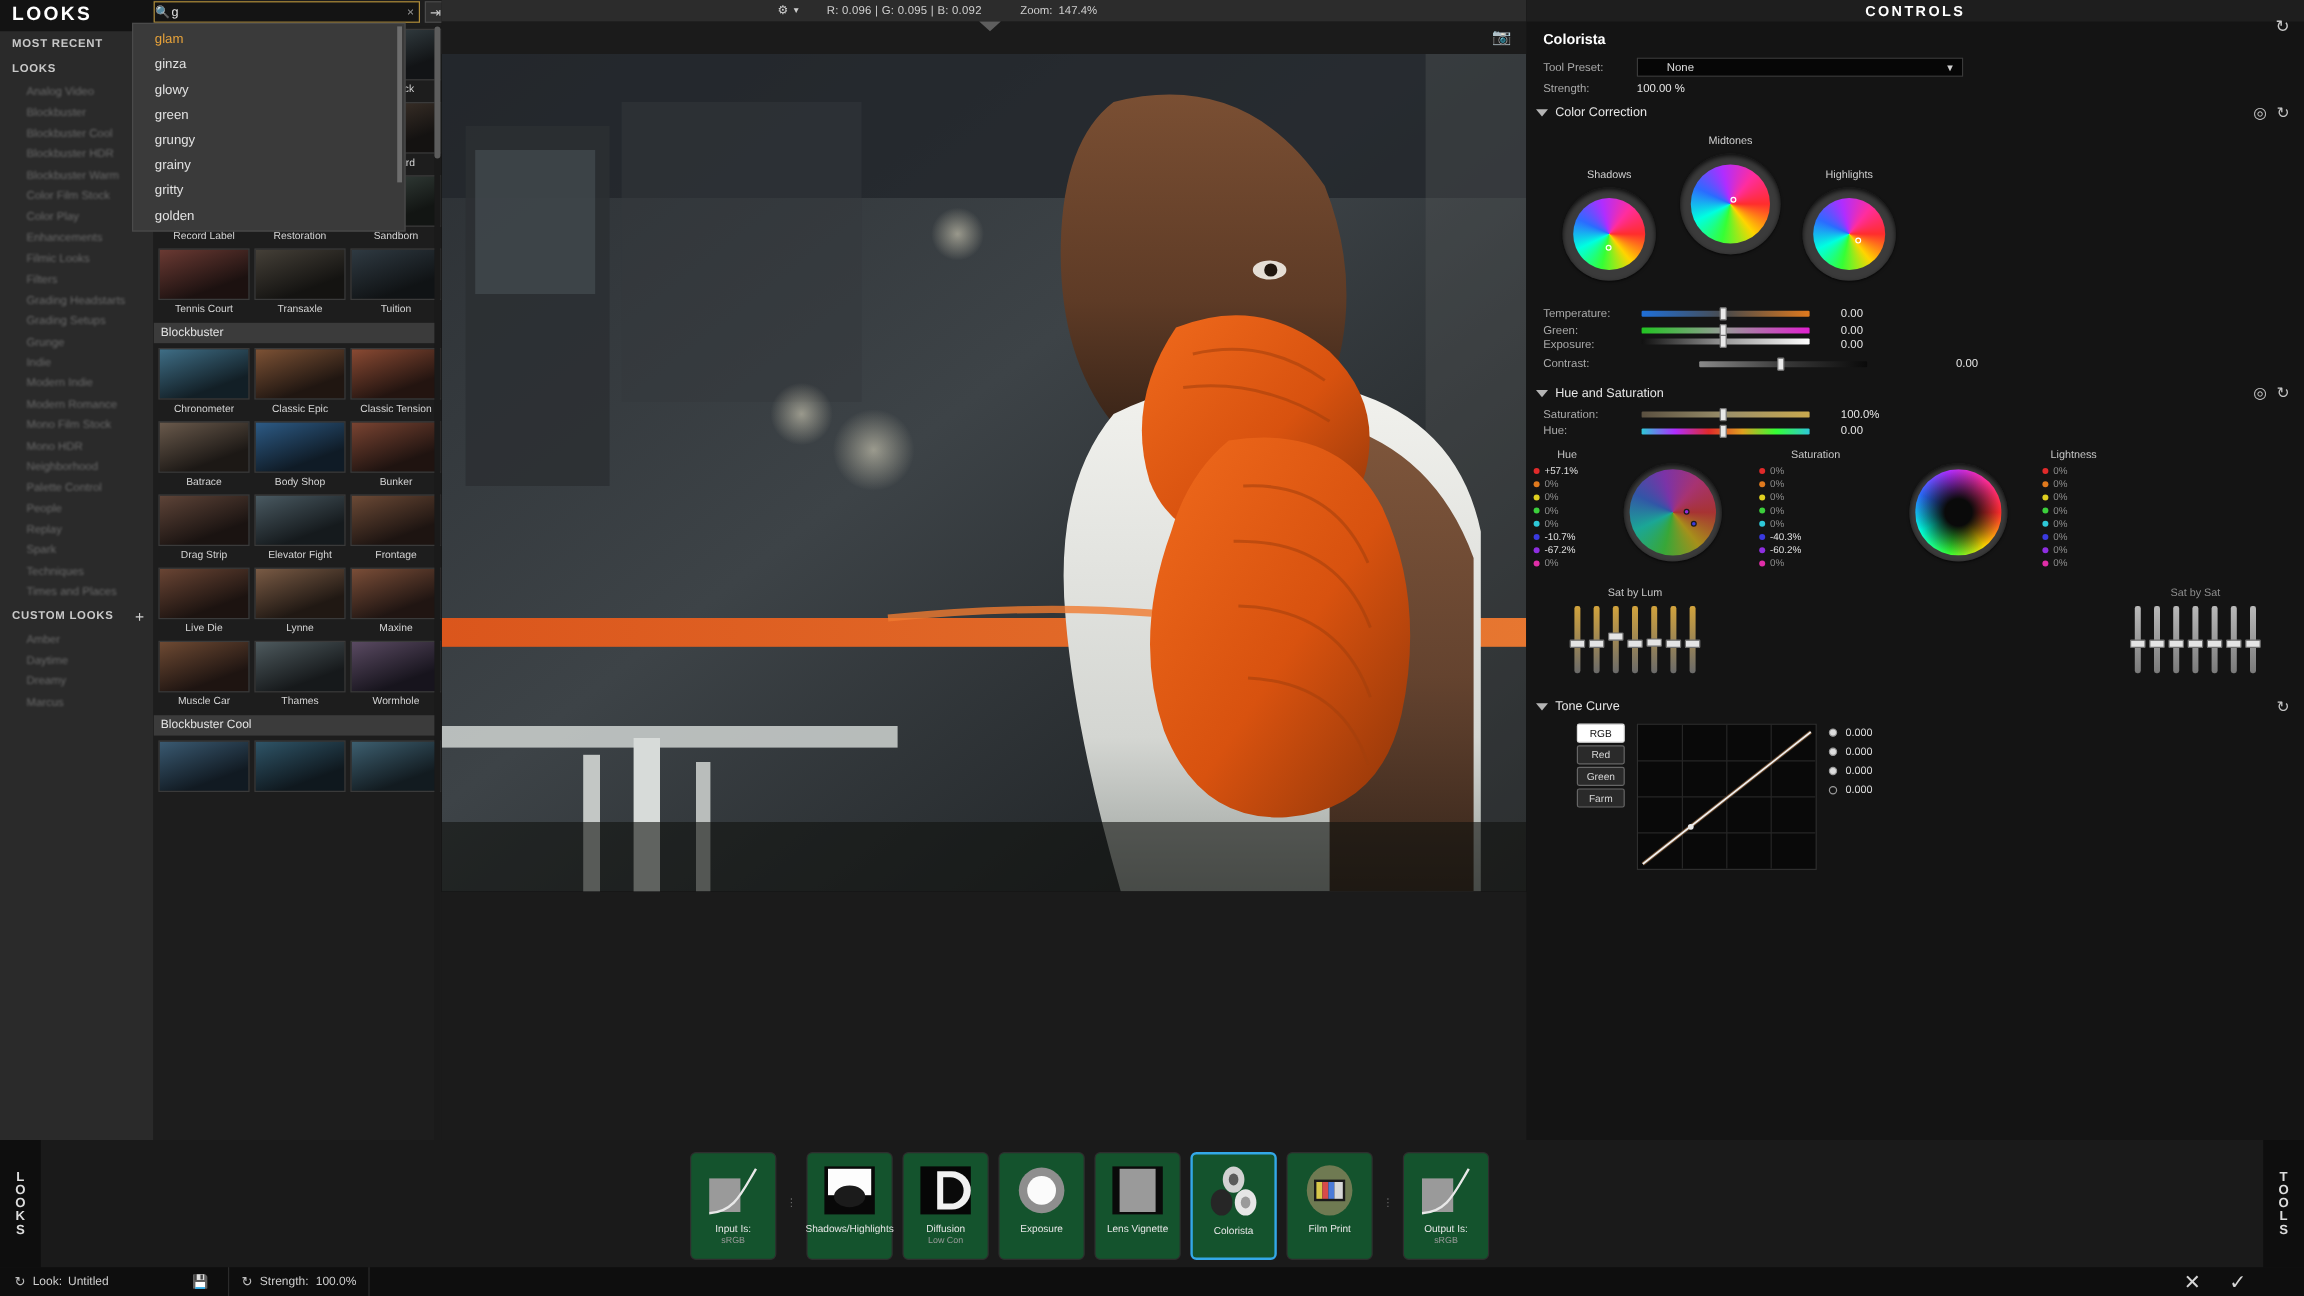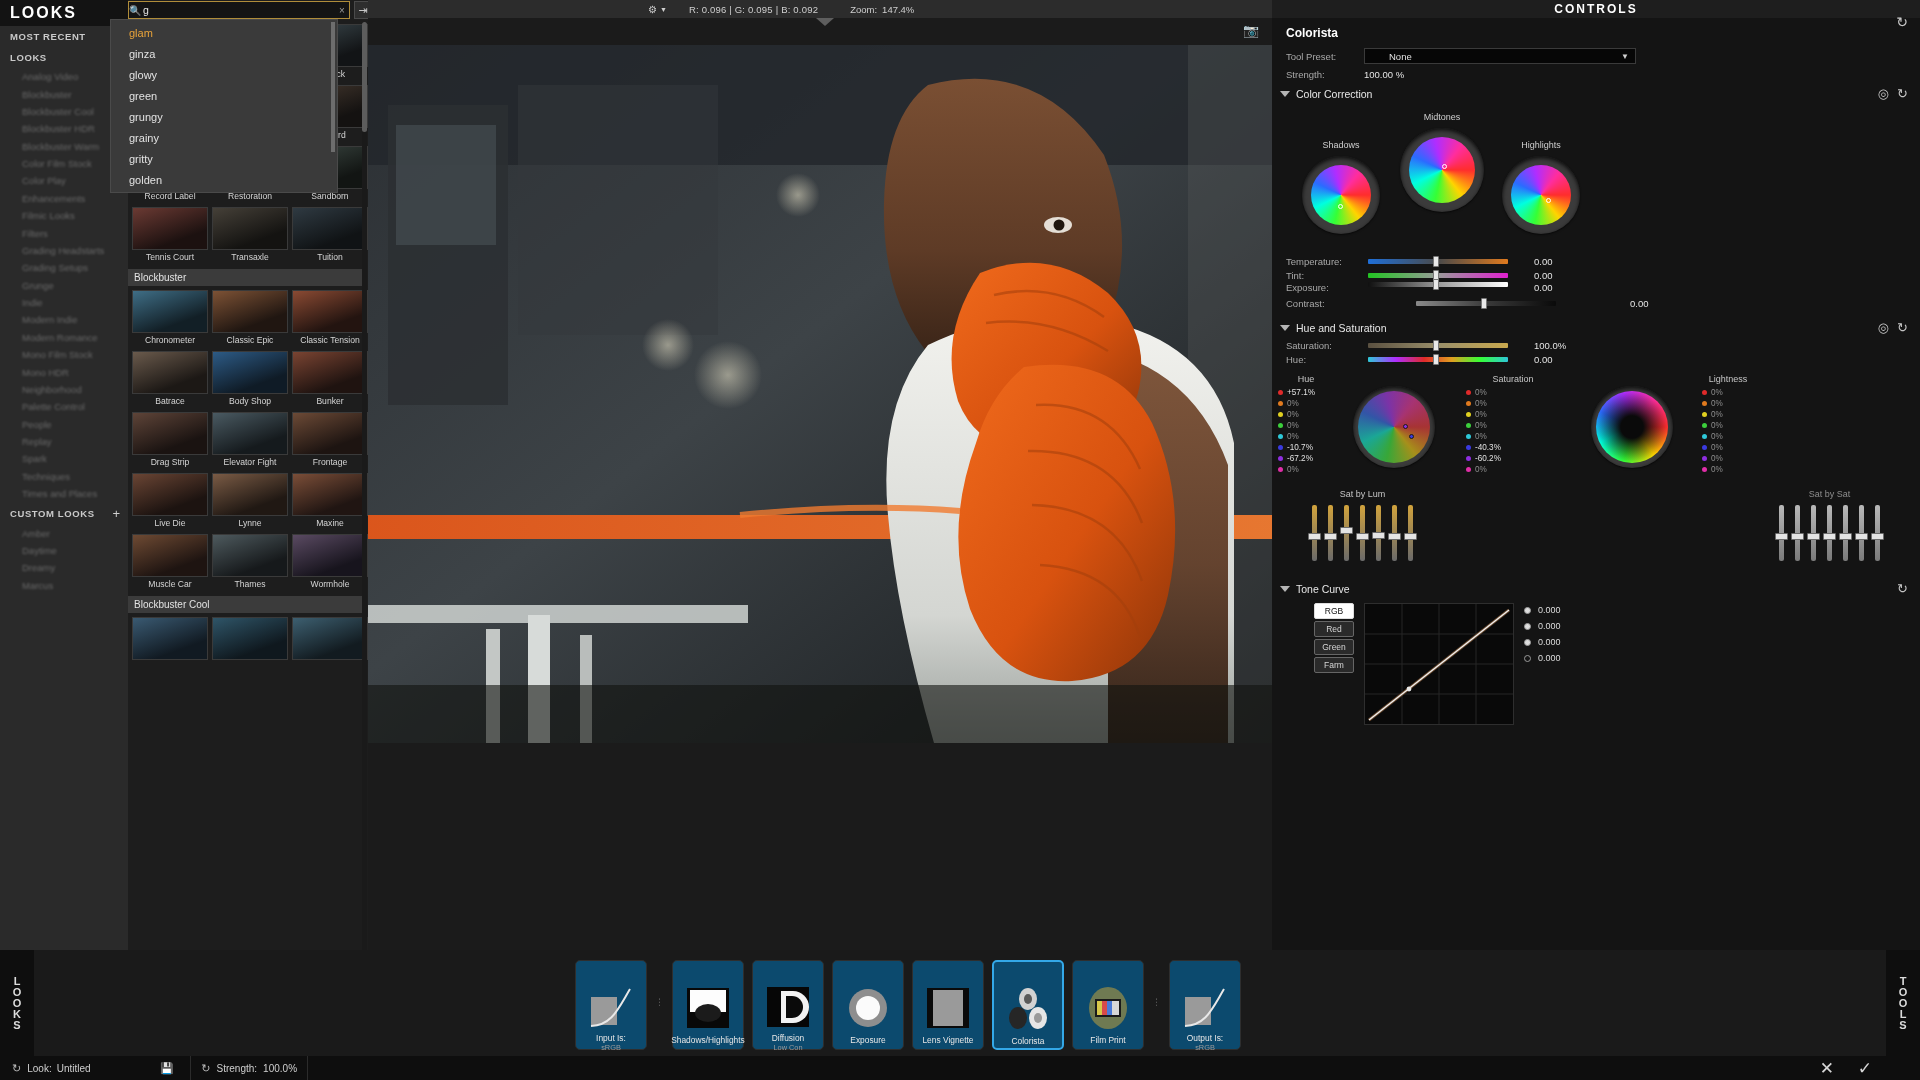--- a/index.html
+++ b/index.html
@@ -114,22 +114,22 @@
 
   
   #bottom { position:absolute; left:0; top:950px; width:1920px; height:130px; background:#1a1a1a; }
   #left-tab { position:absolute; left:0; top:0; width:34px; height:106px; background:#0e0e0e;
     color:#dcdcdc; font-size:11px; font-weight:bold; display:flex; flex-direction:column;
     align-items:center; justify-content:center; line-height:11px; letter-spacing:0; }
   #right-tab { position:absolute; right:0; top:0; width:34px; height:106px; background:#0e0e0e;
     color:#dcdcdc; font-size:11px; font-weight:bold; display:flex; flex-direction:column;
     align-items:center; justify-content:center; line-height:11px; }
   #chain { position:absolute; left:575px; top:10px; display:flex; align-items:flex-start; gap:8px; }
-  .node { width:72px; height:90px; background:#0c4a6e; border:1px solid #2e2e2e; border-radius:5px;
-    display:flex; flex-direction:column; align-items:center; padding-top:24px; }
+  .node { width:72px; height:90px; background:#14532d; border:1px solid #2e2e2e; border-radius:5px;
+    display:flex; flex-direction:column; align-items:center; padding-top:8px; }
   .node.sel { border:2px solid #34a8e8; }
   .node-art { width:48px; height:46px; display:flex; align-items:center; justify-content:center; }
   .node-lbl { font-size:8.4px; color:#e6e6e6; margin-top:4px; text-align:center; }
   .node-sub { font-size:7.4px; color:#9b9b9b; }
   .chain-dots { font-size:9px; color:#6a6a6a; margin-top:40px; line-height:5px; }
   #statusbar { position:absolute; left:0; top:106px; width:1920px; height:24px; background:#0e0e0e;
     display:flex; align-items:center; }
   .sb-ic { font-size:11px; color:#bdbdbd; margin:0 6px 0 12px; }
   .sb-txt { font-size:10px; color:#cfcfcf; }
   .sb-sep { width:1px; height:24px; background:#2b2b2b; margin:0 10px; }
@@ -480,21 +480,21 @@
       </div>
     <div id="cc-sliders" style="padding-left:14px">
         <div style="display: flex; align-items: center; height: 14px;">
           <span class="row-lbl" style="width:82px">Temperature:</span>
           <div class="slider" style="width:140px;background:linear-gradient(90deg,#1f6fd8,#4a4a4a,#e07a1e)">
             <div class="knob" style="left:65px"></div>
           </div>
           <span class="row-val" style="margin-left:26px">0.00</span>
         </div>
         <div style="display: flex; align-items: center; height: 14px;">
-          <span class="row-lbl" style="width:82px">Tint:</span>
+          <span class="row-lbl" style="width:82px">Green:</span>
           <div class="slider" style="width:140px;background:linear-gradient(90deg,#22c422,#9a9a9a,#e020cf)">
             <div class="knob" style="left:65px"></div>
           </div>
           <span class="row-val" style="margin-left:26px">0.00</span>
         </div>
         <div style="display: flex; height: 14px;">
           <span class="row-lbl" style="width:82px">Exposure:</span>
           <div class="slider" style="width:140px;background:linear-gradient(90deg,#101010,#9a9a9a,#ffffff)">
             <div class="knob" style="left:65px"></div>
           </div>

